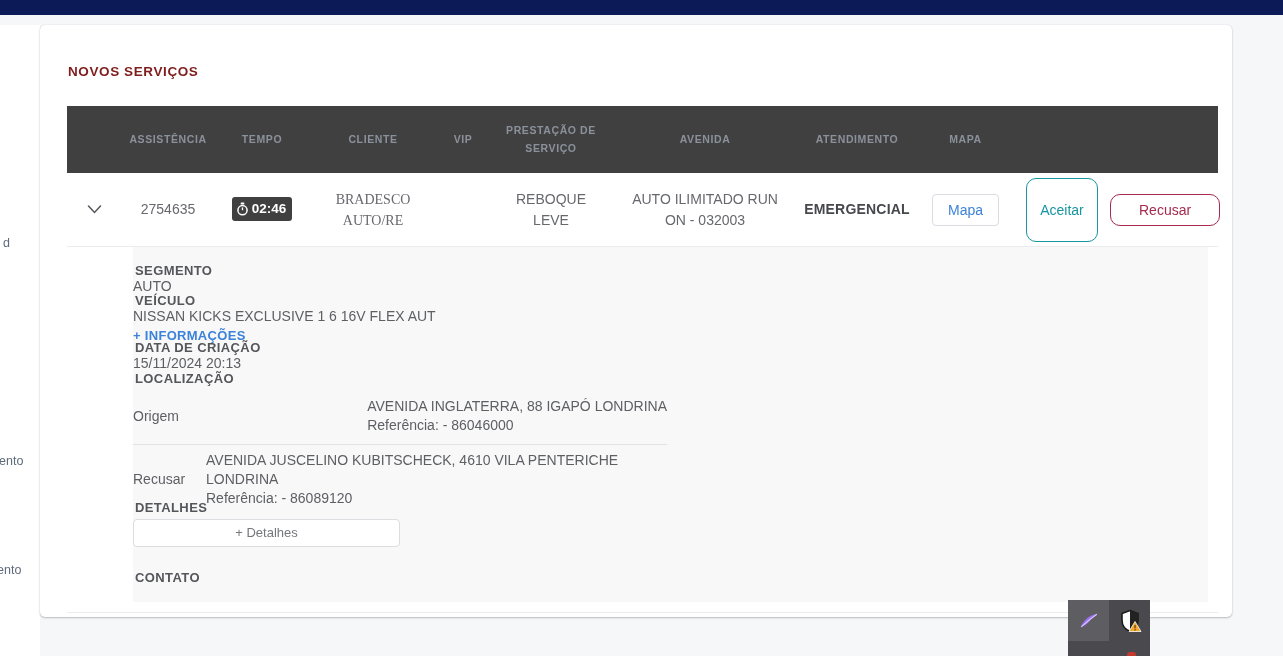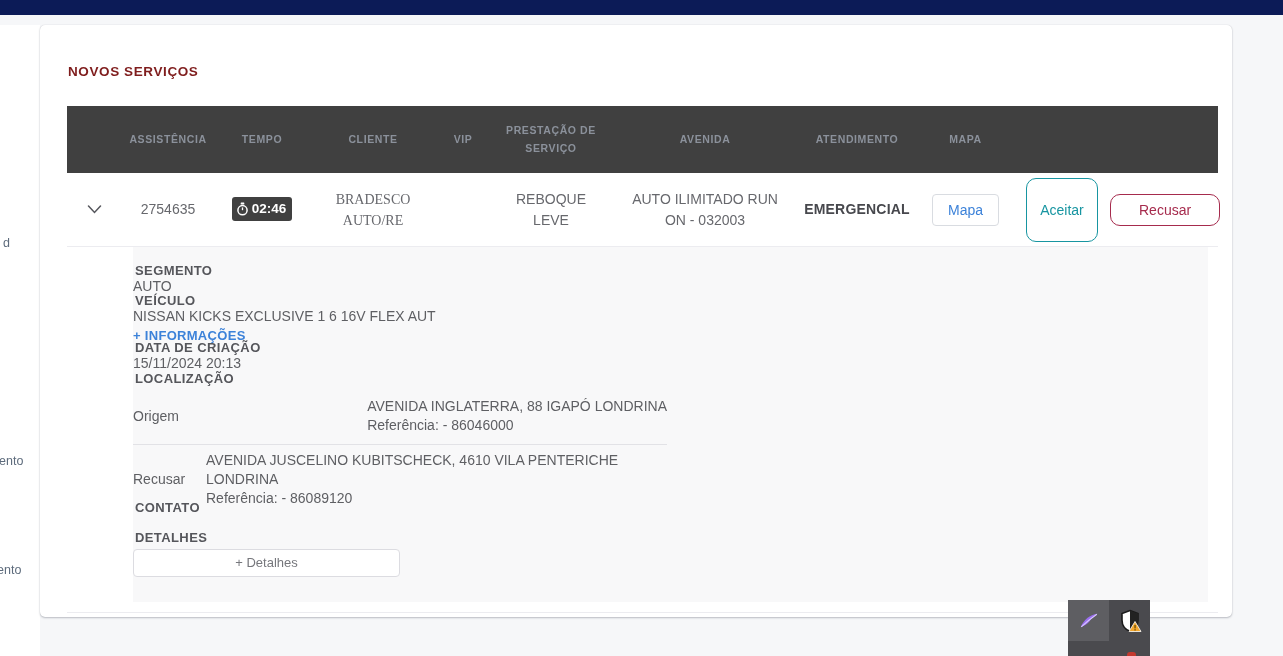--- a/index.html
+++ b/index.html
@@ -187,30 +187,30 @@
               <span class="loc-leg-label">Recusar</span>
               <div class="destino-addr">
                 <div>AVENIDA JUSCELINO KUBITSCHECK, 4610 VILA PENTERICHE LONDRINA</div>
                 <div>Referência: - 86089120</div>
               </div>
             </div>
           </div>
         </div>
       </div>
 
-      <div class="d-row r-contato">
-        <div class="d-label">CONTATO</div>
-        <div class="d-value"></div>
-      </div>
-
       <div class="d-row r-detalhes">
         <div class="d-label">DETALHES</div>
         <div class="d-value">
           <div class="btn-detalhes">+ Detalhes</div>
         </div>
+      </div>
+
+      <div class="d-row r-contato">
+        <div class="d-label">CONTATO</div>
+        <div class="d-value"></div>
       </div>
 
     </div>
 
     <div class="table-bottom"></div>
   </section>
 </main>
 
 <div class="version">v 23.09.27.1</div>
 

